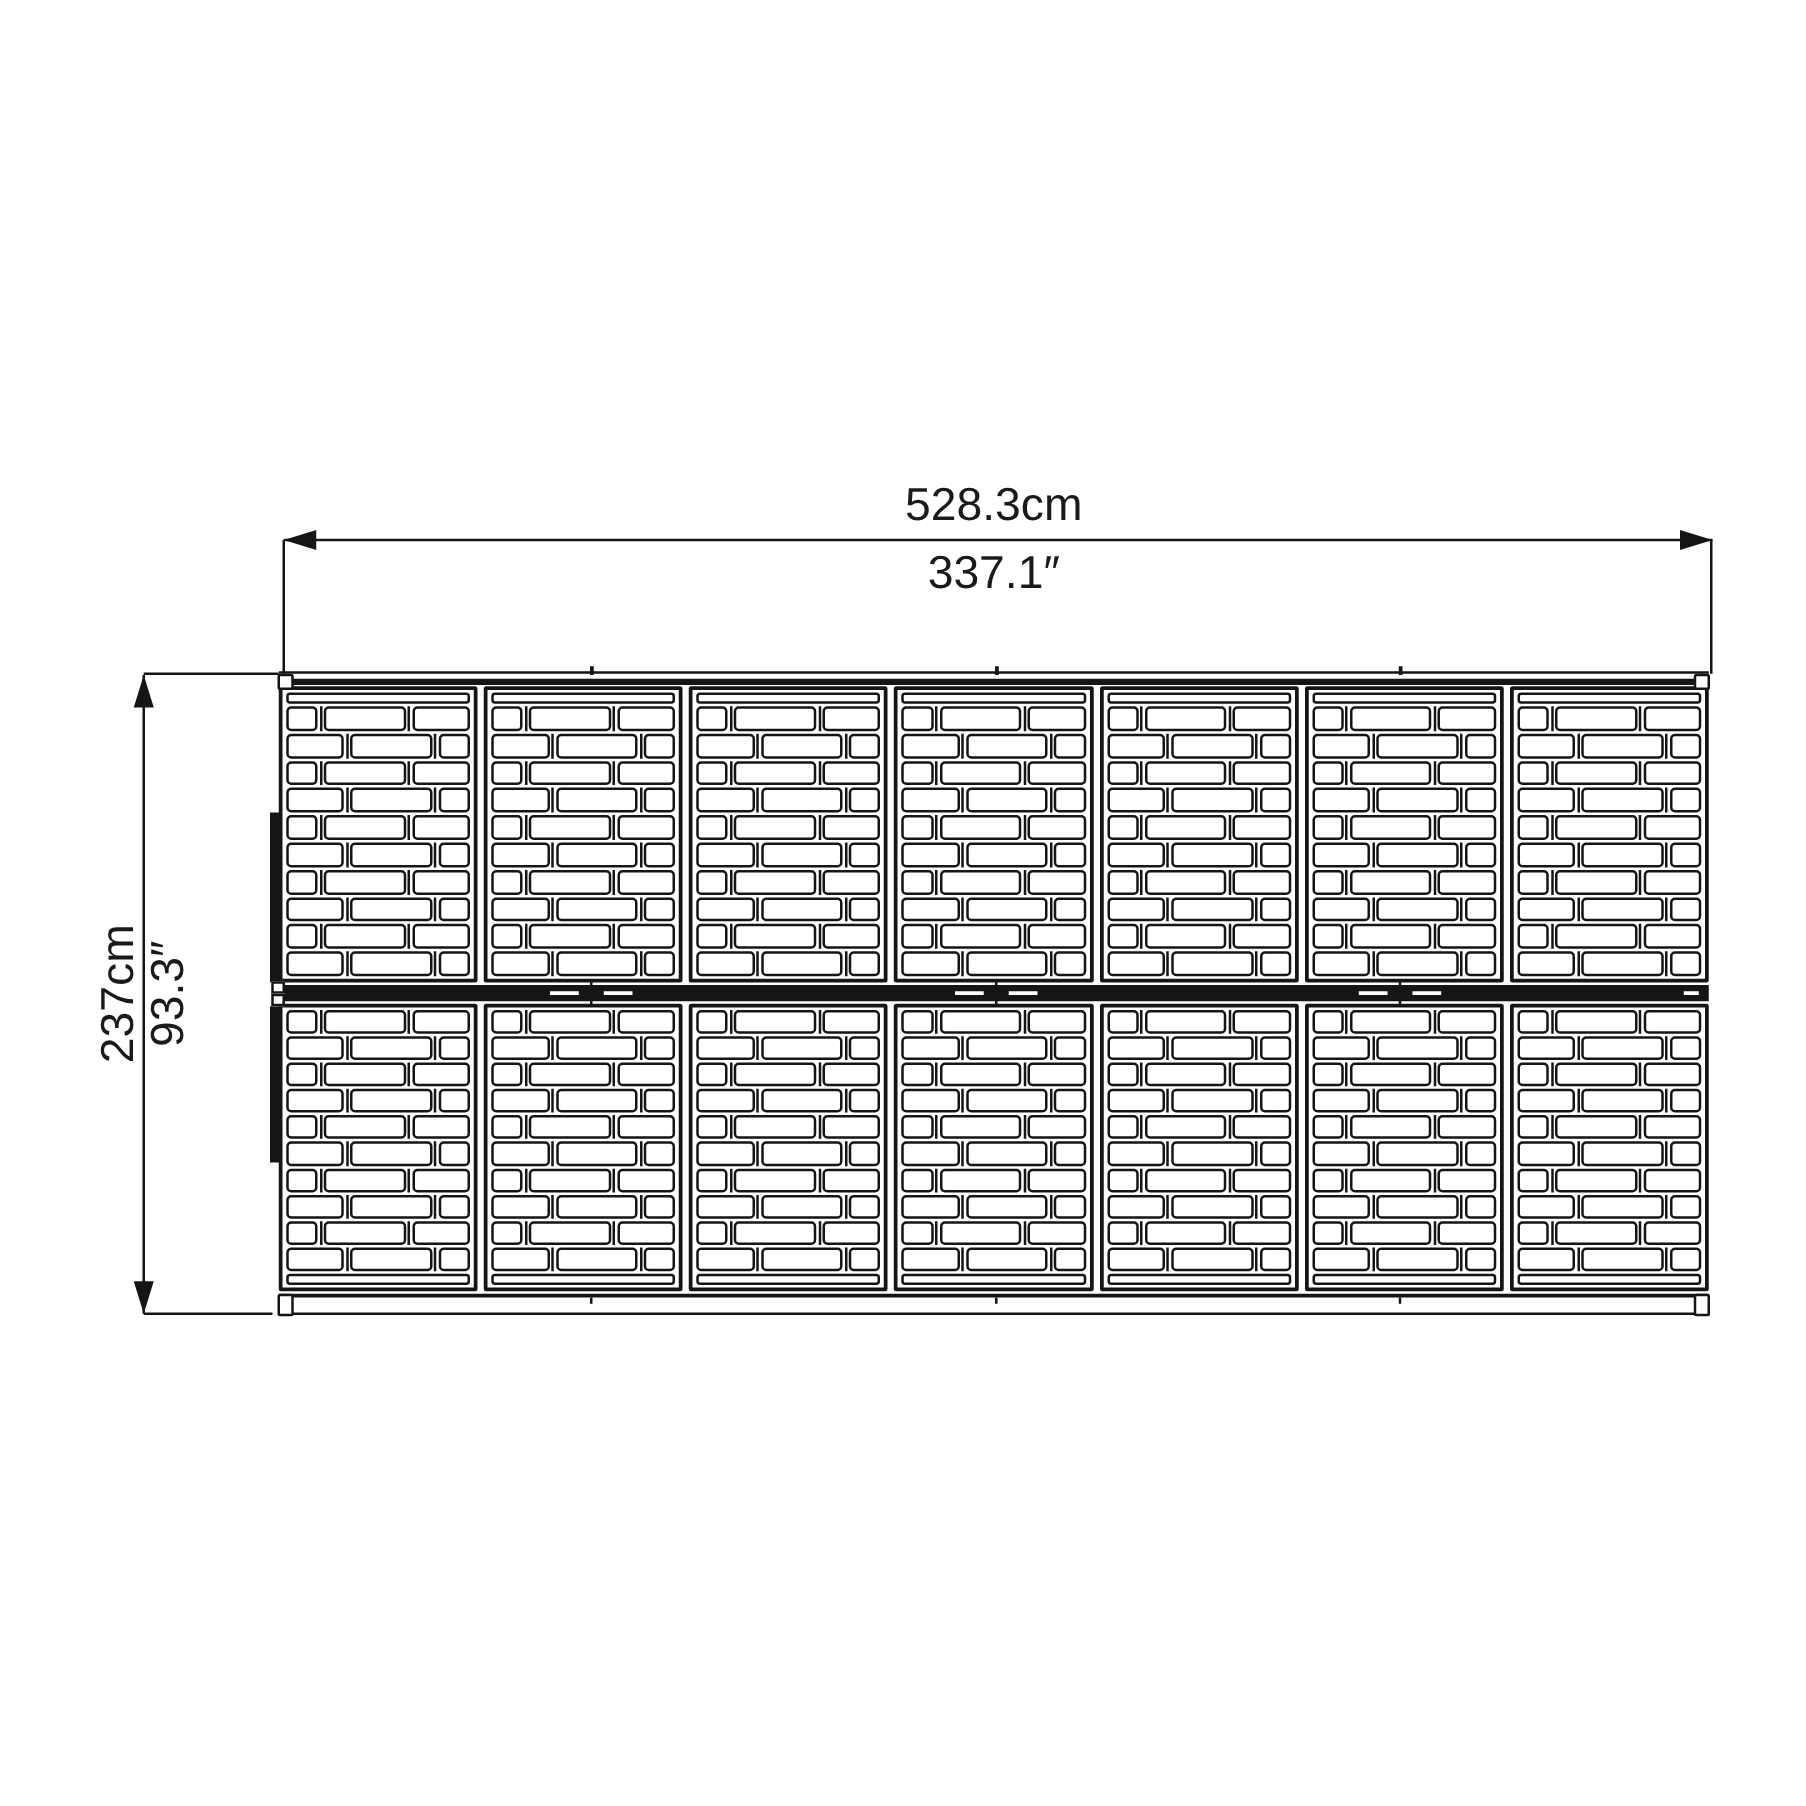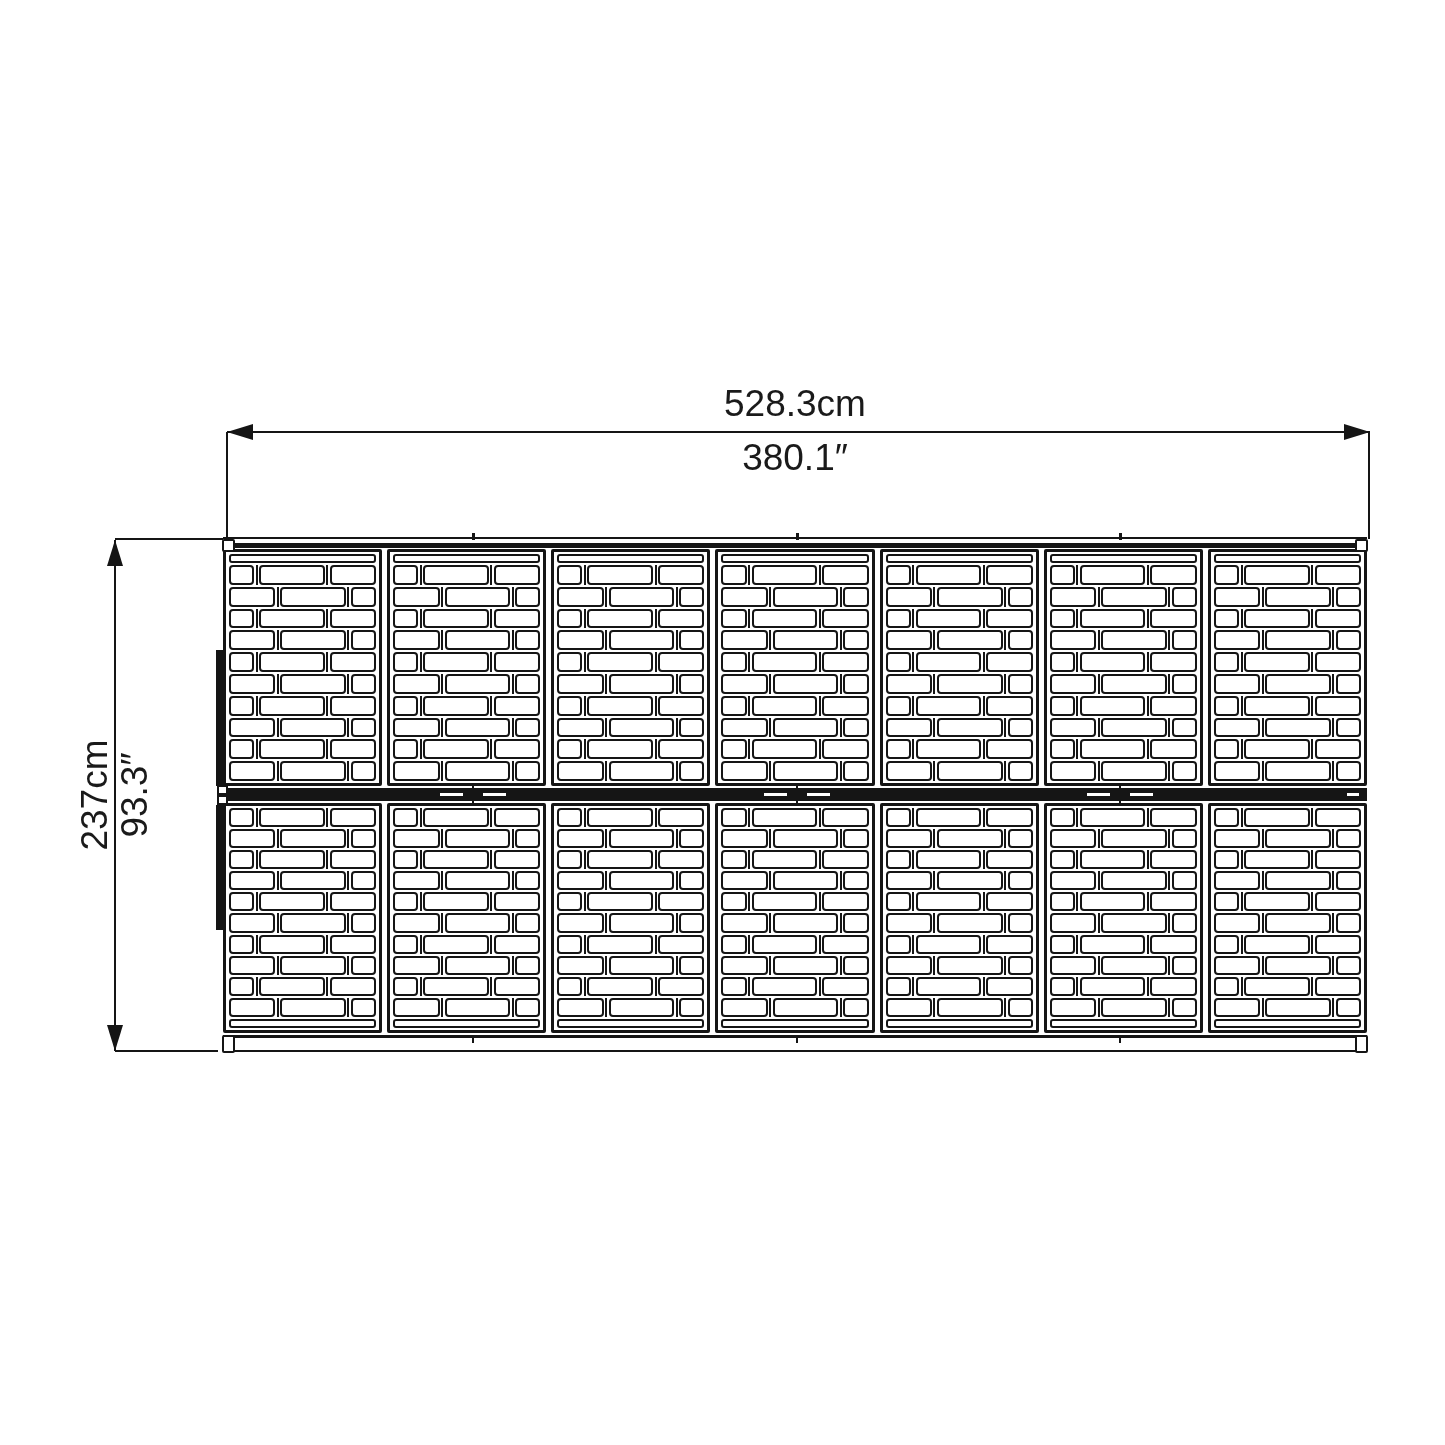--- a/index.html
+++ b/index.html
@@ -78,21 +78,21 @@
 <body>
 
 <div class="canvas">
 
   <div class="dim-label w-label w-metric">528.3cm</div>
   <div class="dim-line-h"></div>
   <div class="arrow arrow-left"></div>
   <div class="arrow arrow-right"></div>
   <div class="ext ext-w-left"></div>
   <div class="ext ext-w-right"></div>
-  <div class="dim-label w-label w-imperial">380.1″</div>
+  <div class="dim-label w-label w-imperial">337.1″</div>
 
   <div class="dim-label v-label h-metric">237cm</div>
   <div class="dim-label v-label h-imperial">93.3″</div>
   <div class="dim-line-v"></div>
   <div class="arrow arrow-up"></div>
   <div class="arrow arrow-down"></div>
   <div class="ext ext-h-top"></div>
   <div class="ext ext-h-bottom"></div>
 
   <div class="structure">

